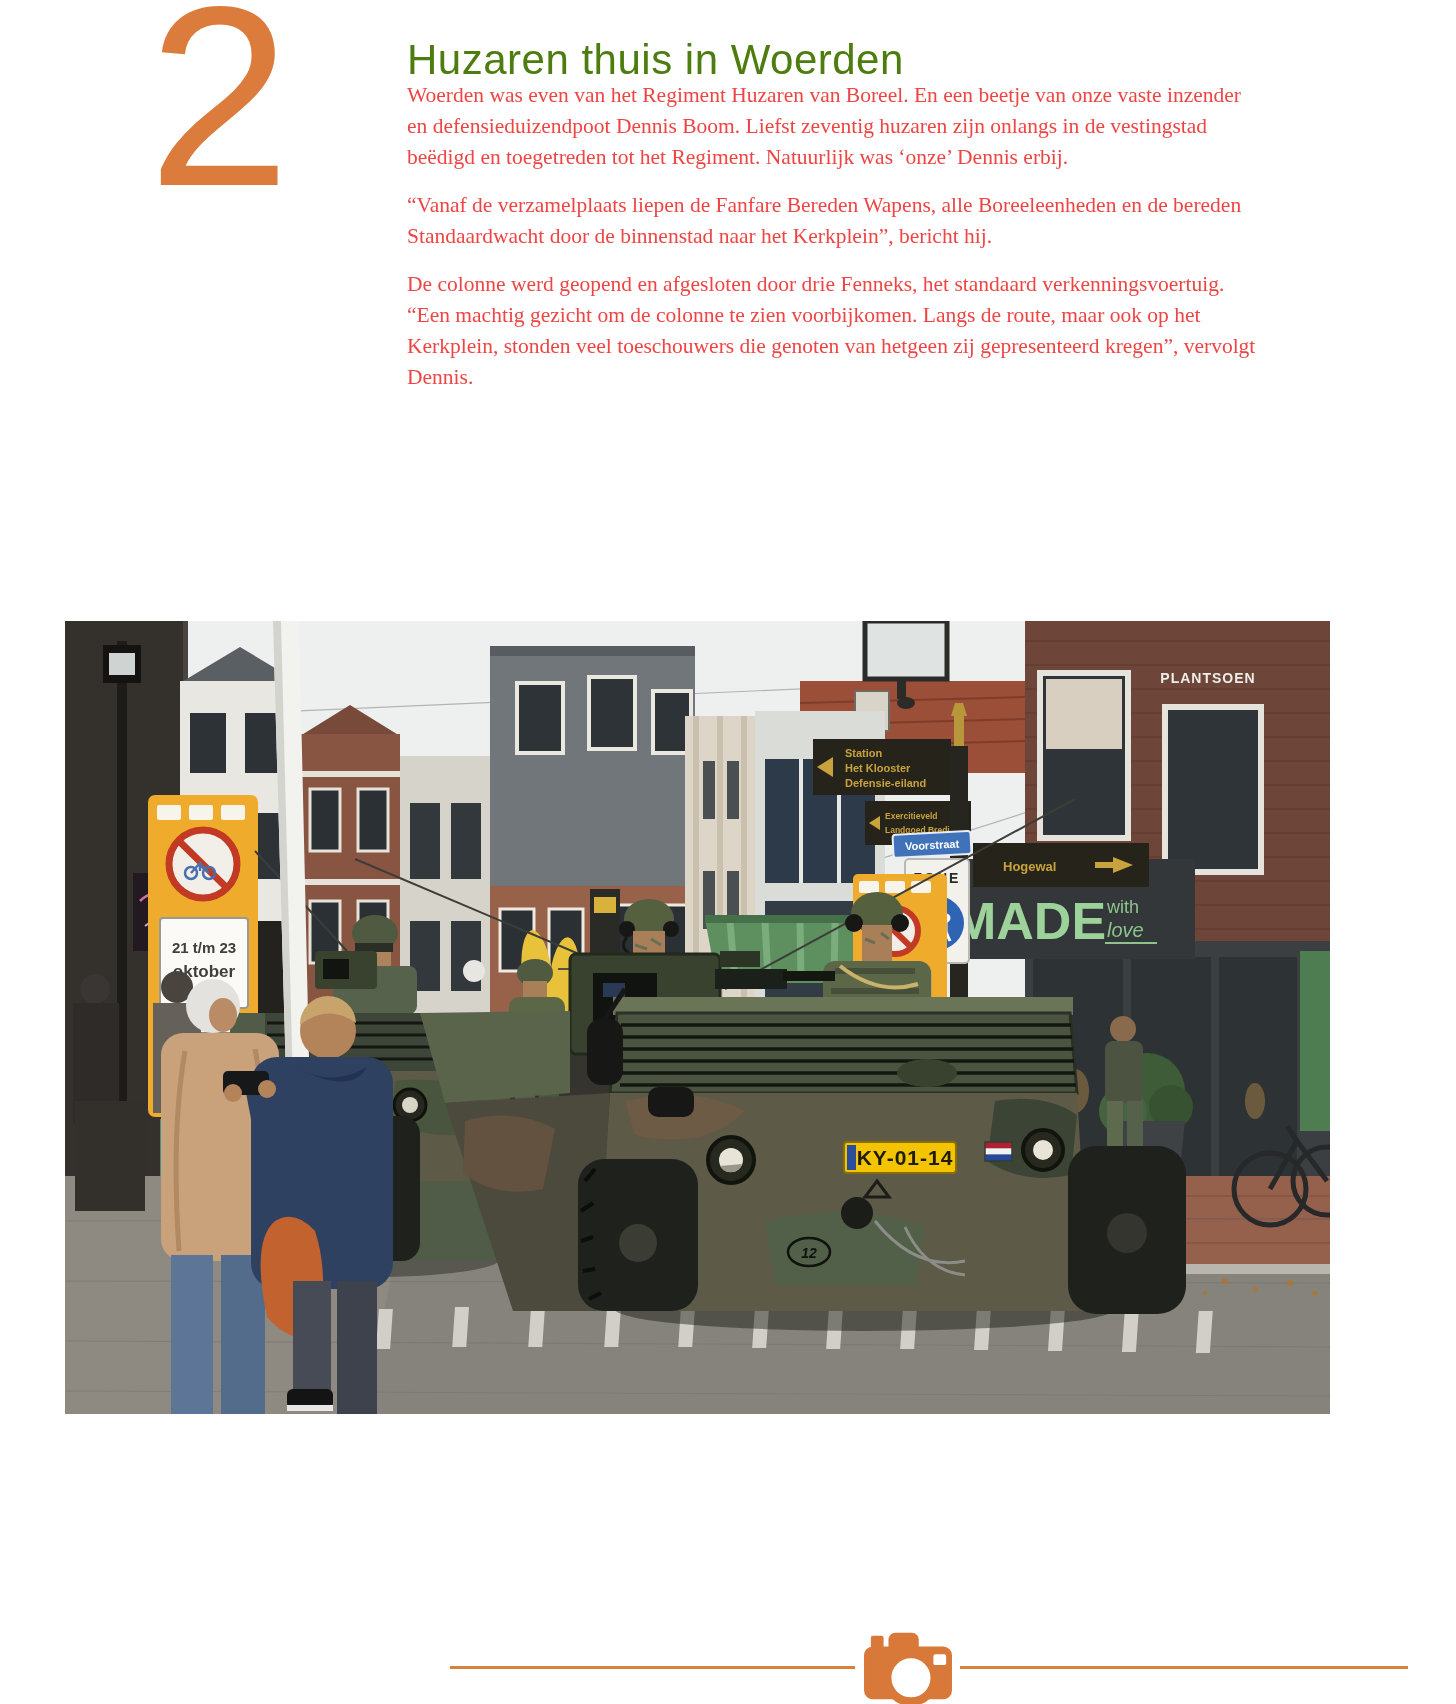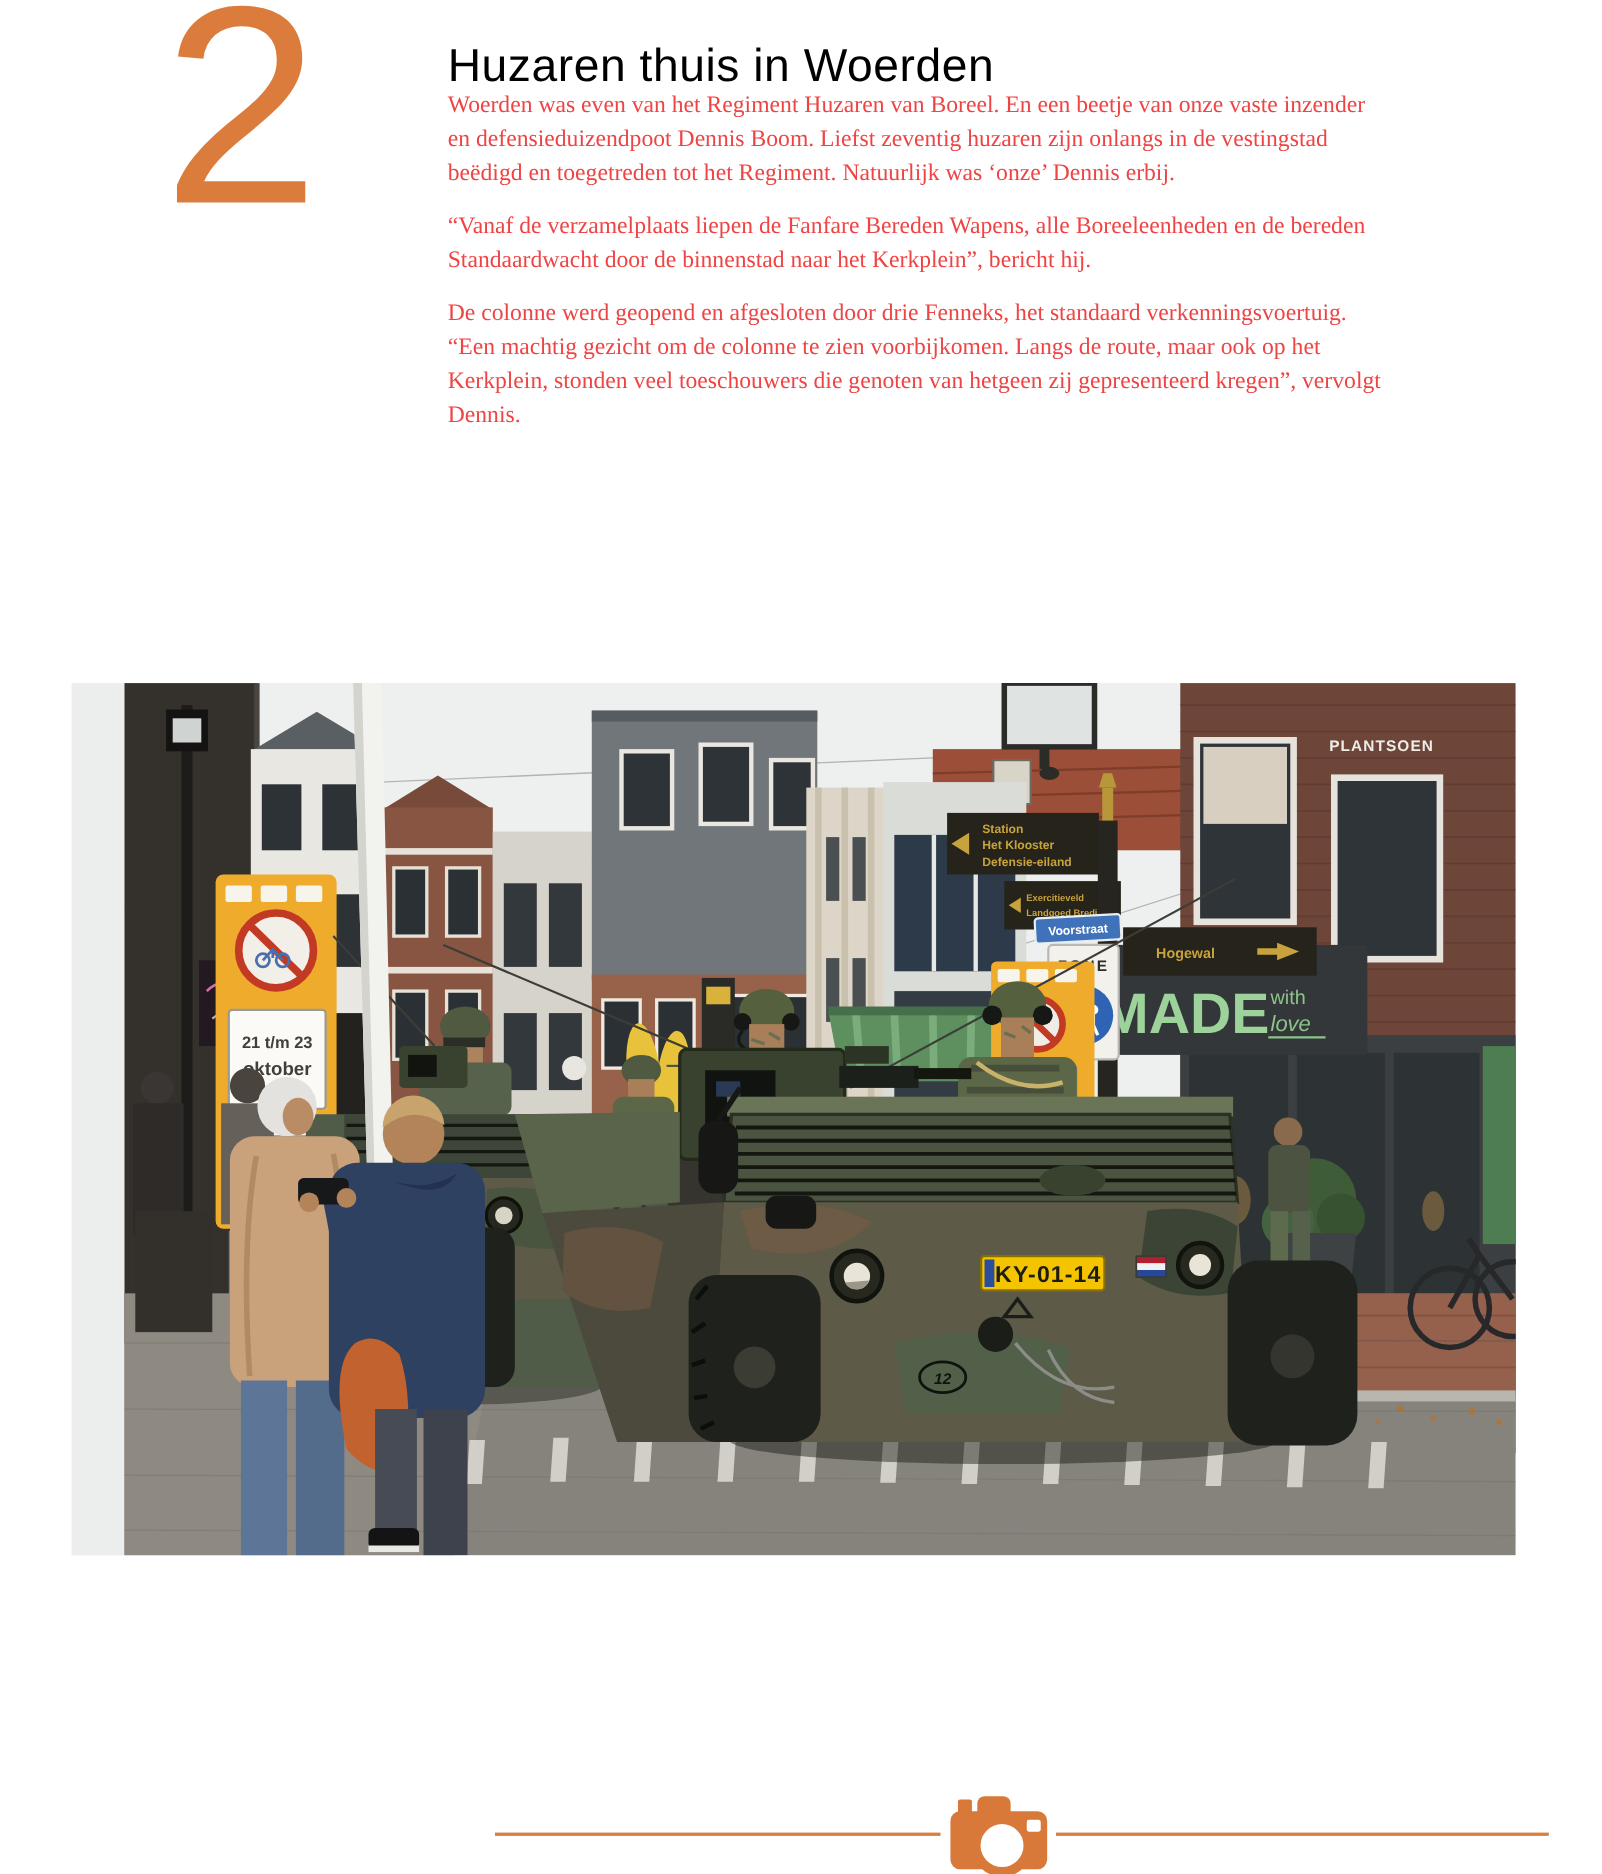--- a/index.html
+++ b/index.html
@@ -7,32 +7,32 @@
     width:1456px;height:1704px;position:relative;overflow:hidden;
     background:#ffffff;font-family:"Liberation Sans",sans-serif;
   }
   #big-number{
     position:absolute;left:148px;top:-32px;
     font-size:256px;line-height:1;font-weight:400;color:#DB7C3C;
     font-family:"Liberation Sans",sans-serif;
   }
   #article-title{
     position:absolute;left:407px;top:8px;width:900px;
-    font-size:42px;line-height:48px;font-weight:400;color:#000000;
+    font-size:42px;line-height:48px;font-weight:400;color:#4d7c0f;
     font-family:"Liberation Sans",sans-serif;letter-spacing:.5px;
   }
   #article-body{
     position:absolute;left:407px;top:80px;width:855px;
     font-family:"Liberation Serif","DejaVu Serif",serif;
     font-size:21.5px;line-height:31px;color:#ef4444;
   }
   #article-body p{margin:0 0 17px 0;}
   #photo-frame{
     position:absolute;left:65px;top:621px;width:1265px;height:793px;
-    overflow:hidden;background:#eceeed;padding-left:48px;
+    overflow:hidden;background:#eceeed;
   }
   #photo-frame svg{display:block;}
   .footer-line{
     position:absolute;top:1666px;height:3px;background:#D8813F;
   }
   #footer-line-left{left:450px;width:405px;}
   #footer-line-right{left:960px;width:448px;}
   #camera-icon-wrap{position:absolute;left:859px;top:1627px;width:98px;height:86px;}
   svg text{font-family:"Liberation Sans",sans-serif;}
 </style>

